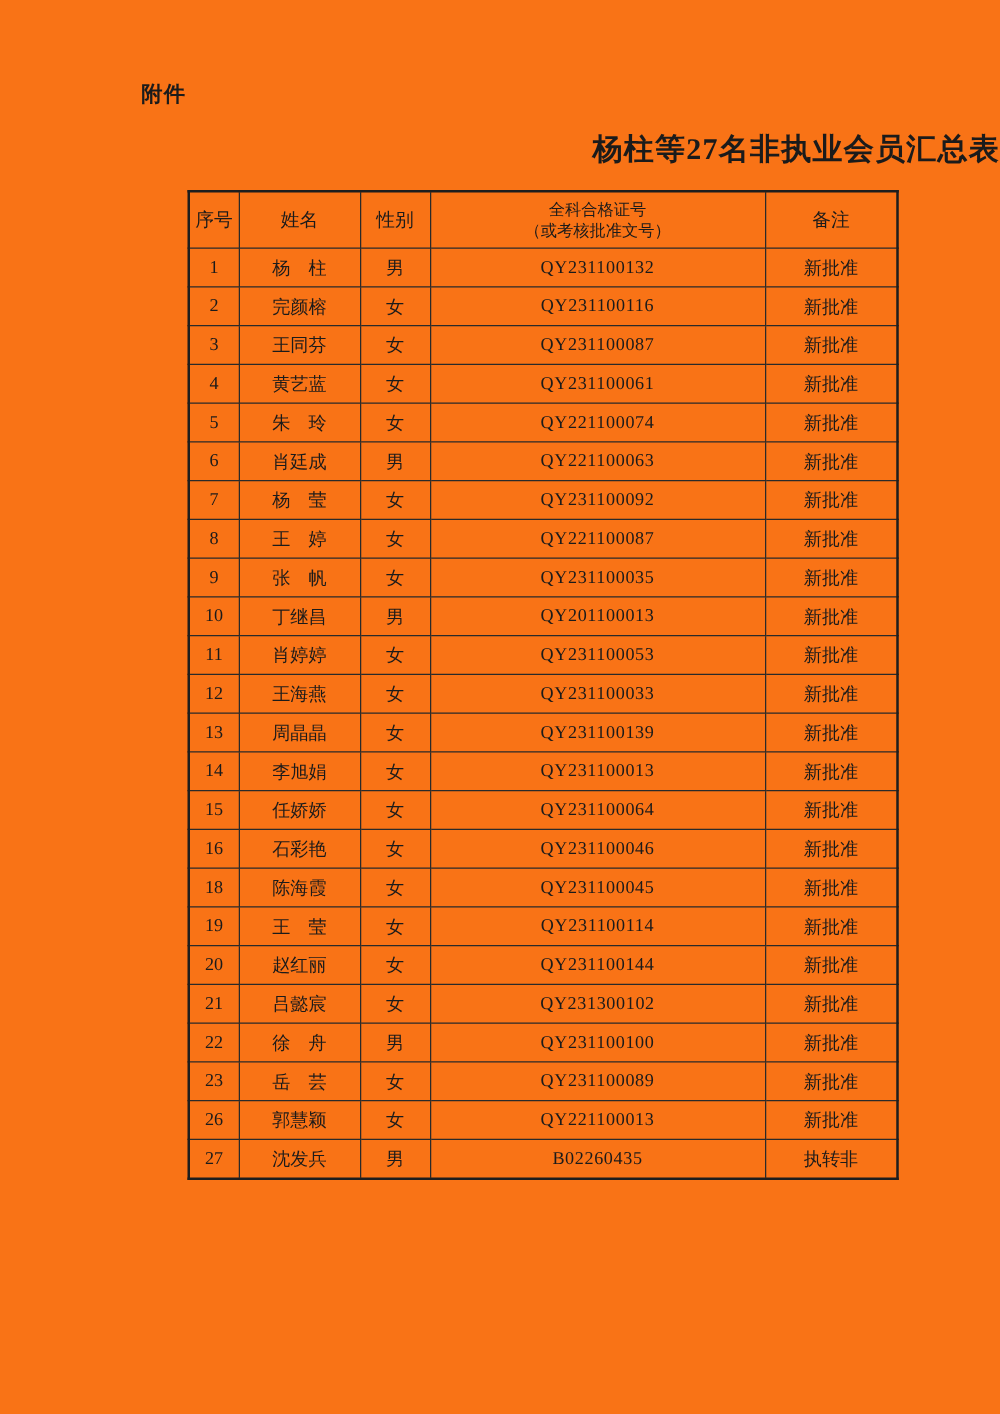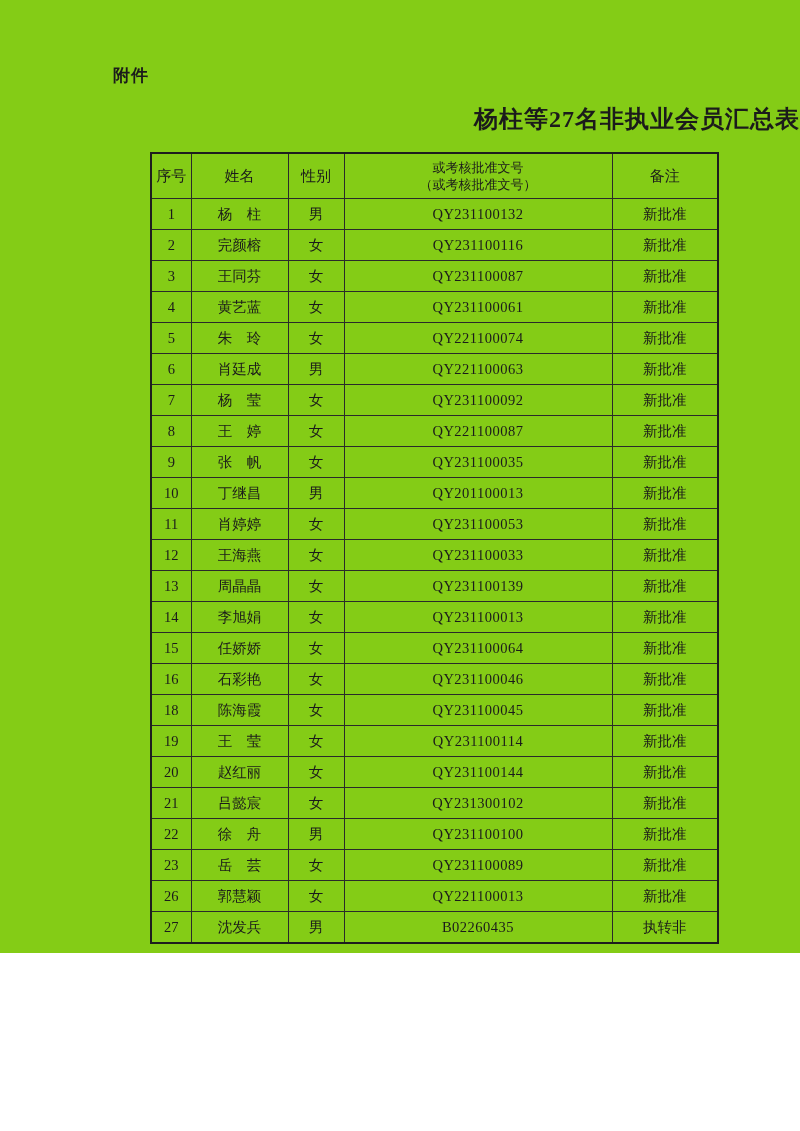--- a/index.html
+++ b/index.html
@@ -3,22 +3,22 @@
 <meta charset="utf-8">
 <style>
   html, body {
     margin: 0;
     padding: 0;
     background: #ffffff;
   }
   .page {
     position: relative;
     width: 800px;
-    height: 953px;
-    background: #84cc16;
+    height: 1131px;
+    background: #f97316;
     font-family: "Liberation Serif", "DejaVu Serif", serif;
     color: #1b1b1b;
     overflow: hidden;
   }
   .attachment {
     position: absolute;
     left: 113px;
     top: 64px;
     font-size: 17px;
     font-weight: bold;
@@ -92,21 +92,21 @@
       <col class="col-gender">
       <col class="col-cert">
       <col class="col-remark">
     </colgroup>
     <thead>
       <tr>
         <th>序号</th>
         <th>姓名</th>
         <th>性别</th>
         <th>
-          <div class="cert-header-line">或考核批准文号</div>
+          <div class="cert-header-line">全科合格证号</div>
           <div class="cert-header-line">（或考核批准文号）</div>
         </th>
         <th>备注</th>
       </tr>
     </thead>
     <tbody id="rows">
     <tr>
       <td>1</td>
       <td>杨　柱</td>
       <td>男</td>

